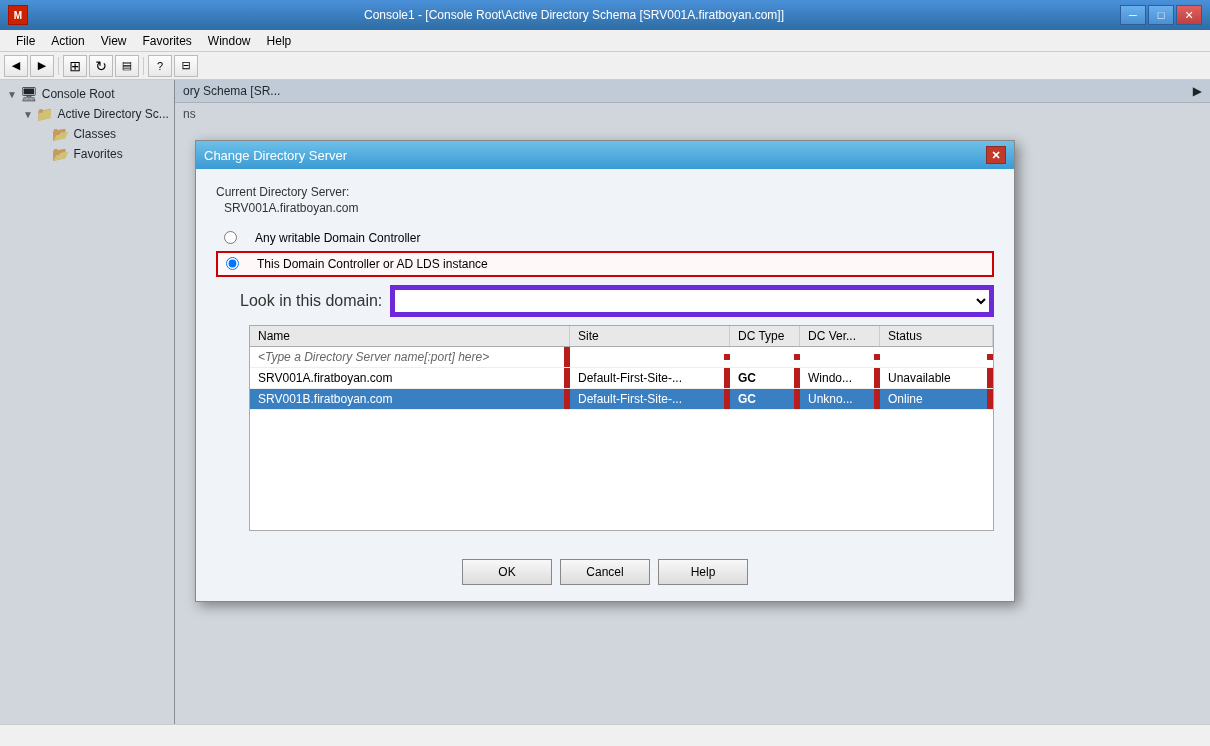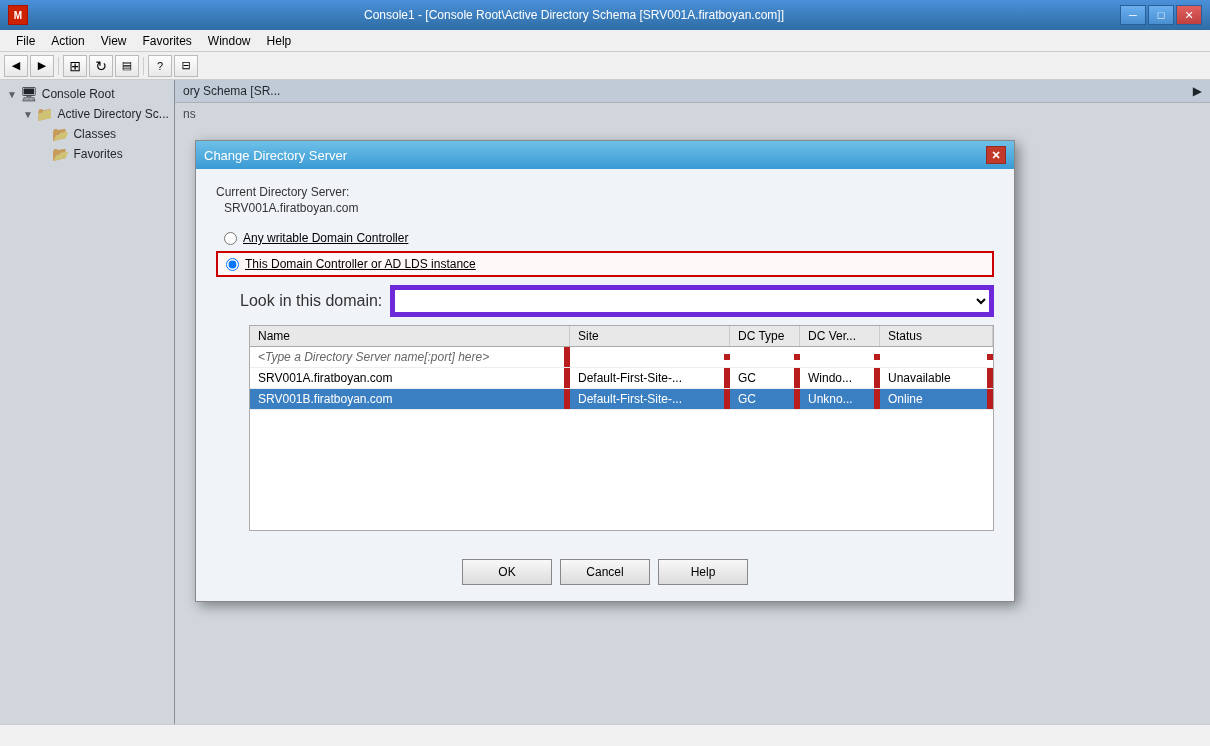--- a/index.html
+++ b/index.html
@@ -166,26 +166,25 @@
     .dialog-body {
       padding: 16px 20px;
     }
     .dialog-label { font-size: 12px; color: #333; margin-bottom: 2px; }
     .dialog-value { font-size: 12px; color: #333; margin-bottom: 12px; padding-left: 8px; }
     .dialog-section-label { font-size: 12px; color: #333; margin-bottom: 8px; }
 
     .radio-group { margin-bottom: 8px; }
     .radio-row {
       display: flex;
-      align-items: center;
+      align-items: flex-start;
       padding: 4px 8px;
       font-size: 12px;
       cursor: pointer;
-      gap: 6px;
-      text-decoration: underline;
+      gap: 18px;
     }
     .radio-row.selected-row {
       border: 2px solid #cc0000;
       background: #fff8f8;
       margin: 2px 0;
     }
 
     .domain-row {
       display: flex;
       align-items: center;
@@ -239,21 +238,21 @@
     .td {
       padding: 3px 8px;
       font-size: 12px;
       border-right: 6px solid #b91c1c;
       white-space: nowrap;
       overflow: hidden;
       text-overflow: ellipsis;
     }
     .td-name { width: 320px; }
     .td-site { width: 160px; }
-    .td-dctype { width: 70px; }
+    .td-dctype { width: 70px; font-weight: bold; }
     .td-dcver { width: 80px; }
     .td-status { flex: 1; }
 
     
     .dialog-footer {
       display: flex;
       justify-content: center;
       gap: 8px;
       padding: 12px 20px 16px;
     }

